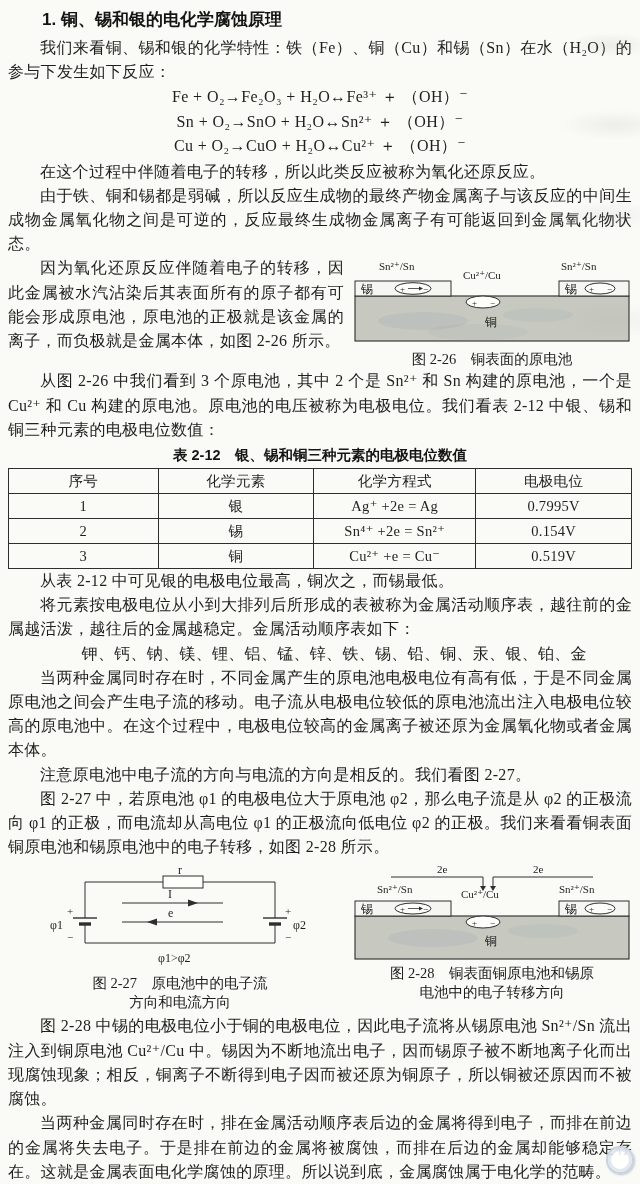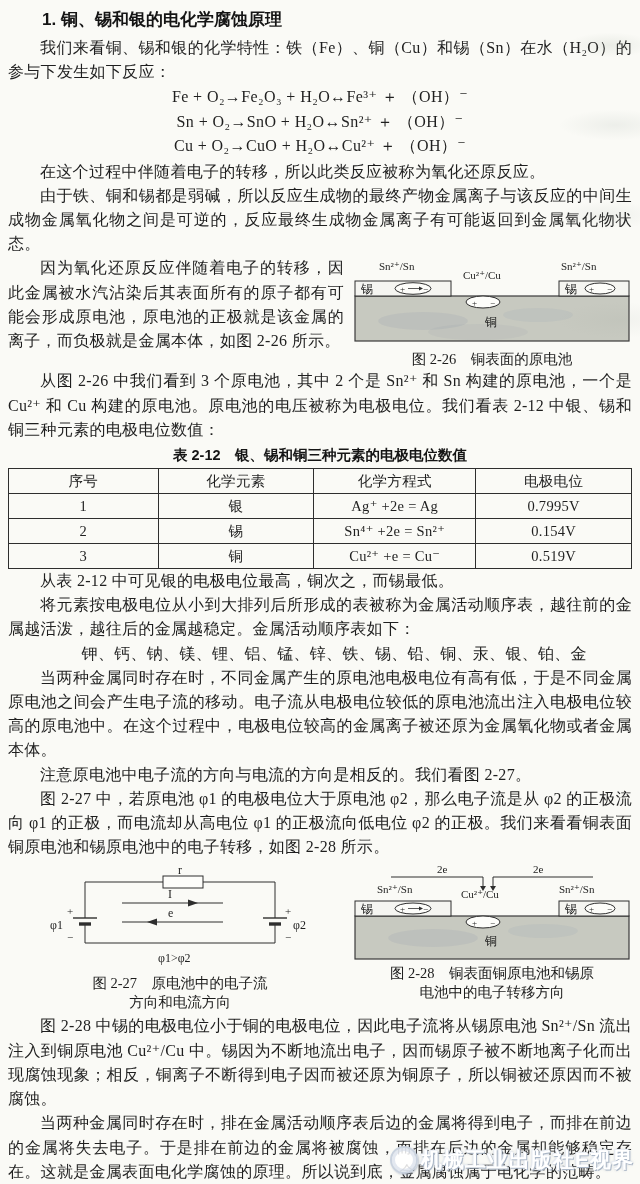--- a/index.html
+++ b/index.html
@@ -239,14 +239,13 @@
   <p class="para">图 2-28 中锡的电极电位小于铜的电极电位，因此电子流将从锡原电池 Sn²⁺/Sn 流出注入到铜原电池 Cu²⁺/Cu 中。锡因为不断地流出电子，因而锡原子被不断地离子化而出现腐蚀现象；相反，铜离子不断得到电子因而被还原为铜原子，所以铜被还原因而不被腐蚀。</p>
   <p class="para">当两种金属同时存在时，排在金属活动顺序表后边的金属将得到电子，而排在前边的金属将失去电子。于是排在前边的金属将被腐蚀，而排在后边的金属却能够稳定存在。这就是金属表面电化学腐蚀的原理。所以说到底，金属腐蚀属于电化学的范畴。</p>
   <p class="para">铜镀锡后，若表面镀锡层出现破口，因为锡比铜活泼，破口处的锡将被腐蚀；铜镀银后，若表面镀银层出现破口，因为铜比银活泼，破口处的铜将被腐蚀。</p>
 
 </div>
 
 <div class="scan-marks"></div>
 
 <div class="watermark">
   <span class="wm-logo"></span>
-  <span class="wm-text">机械工业出版社E视界</span>
 </div>
 
 </body></html>

